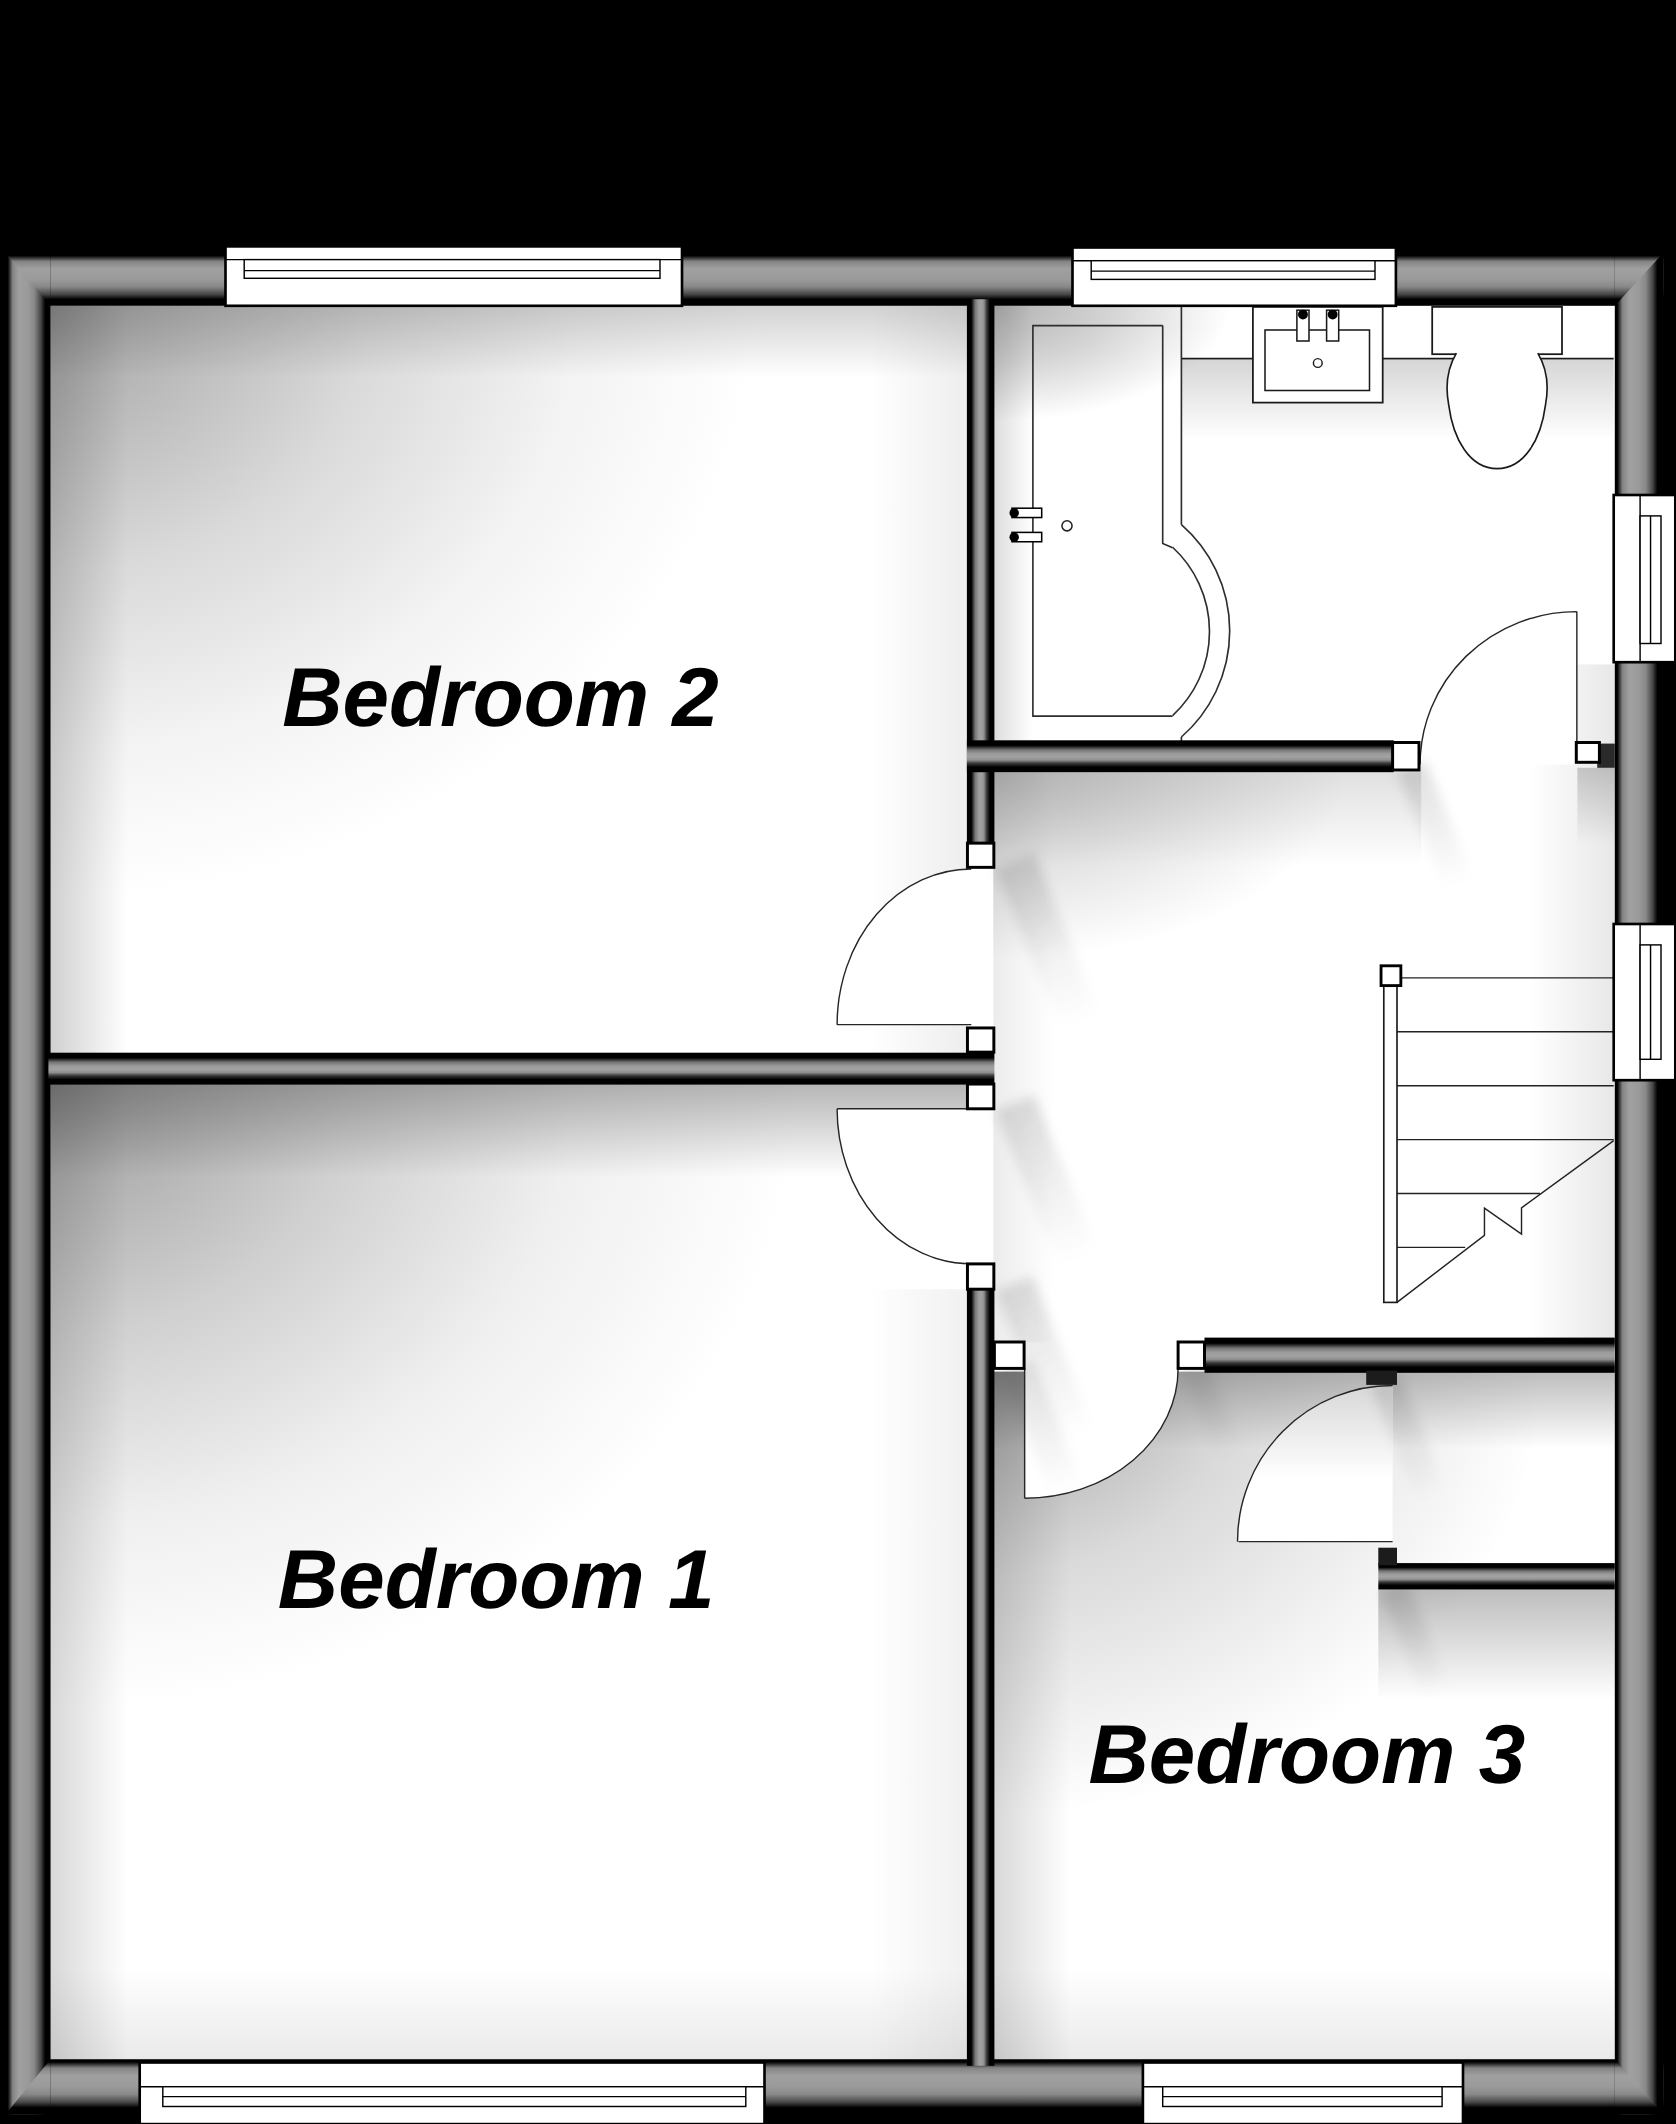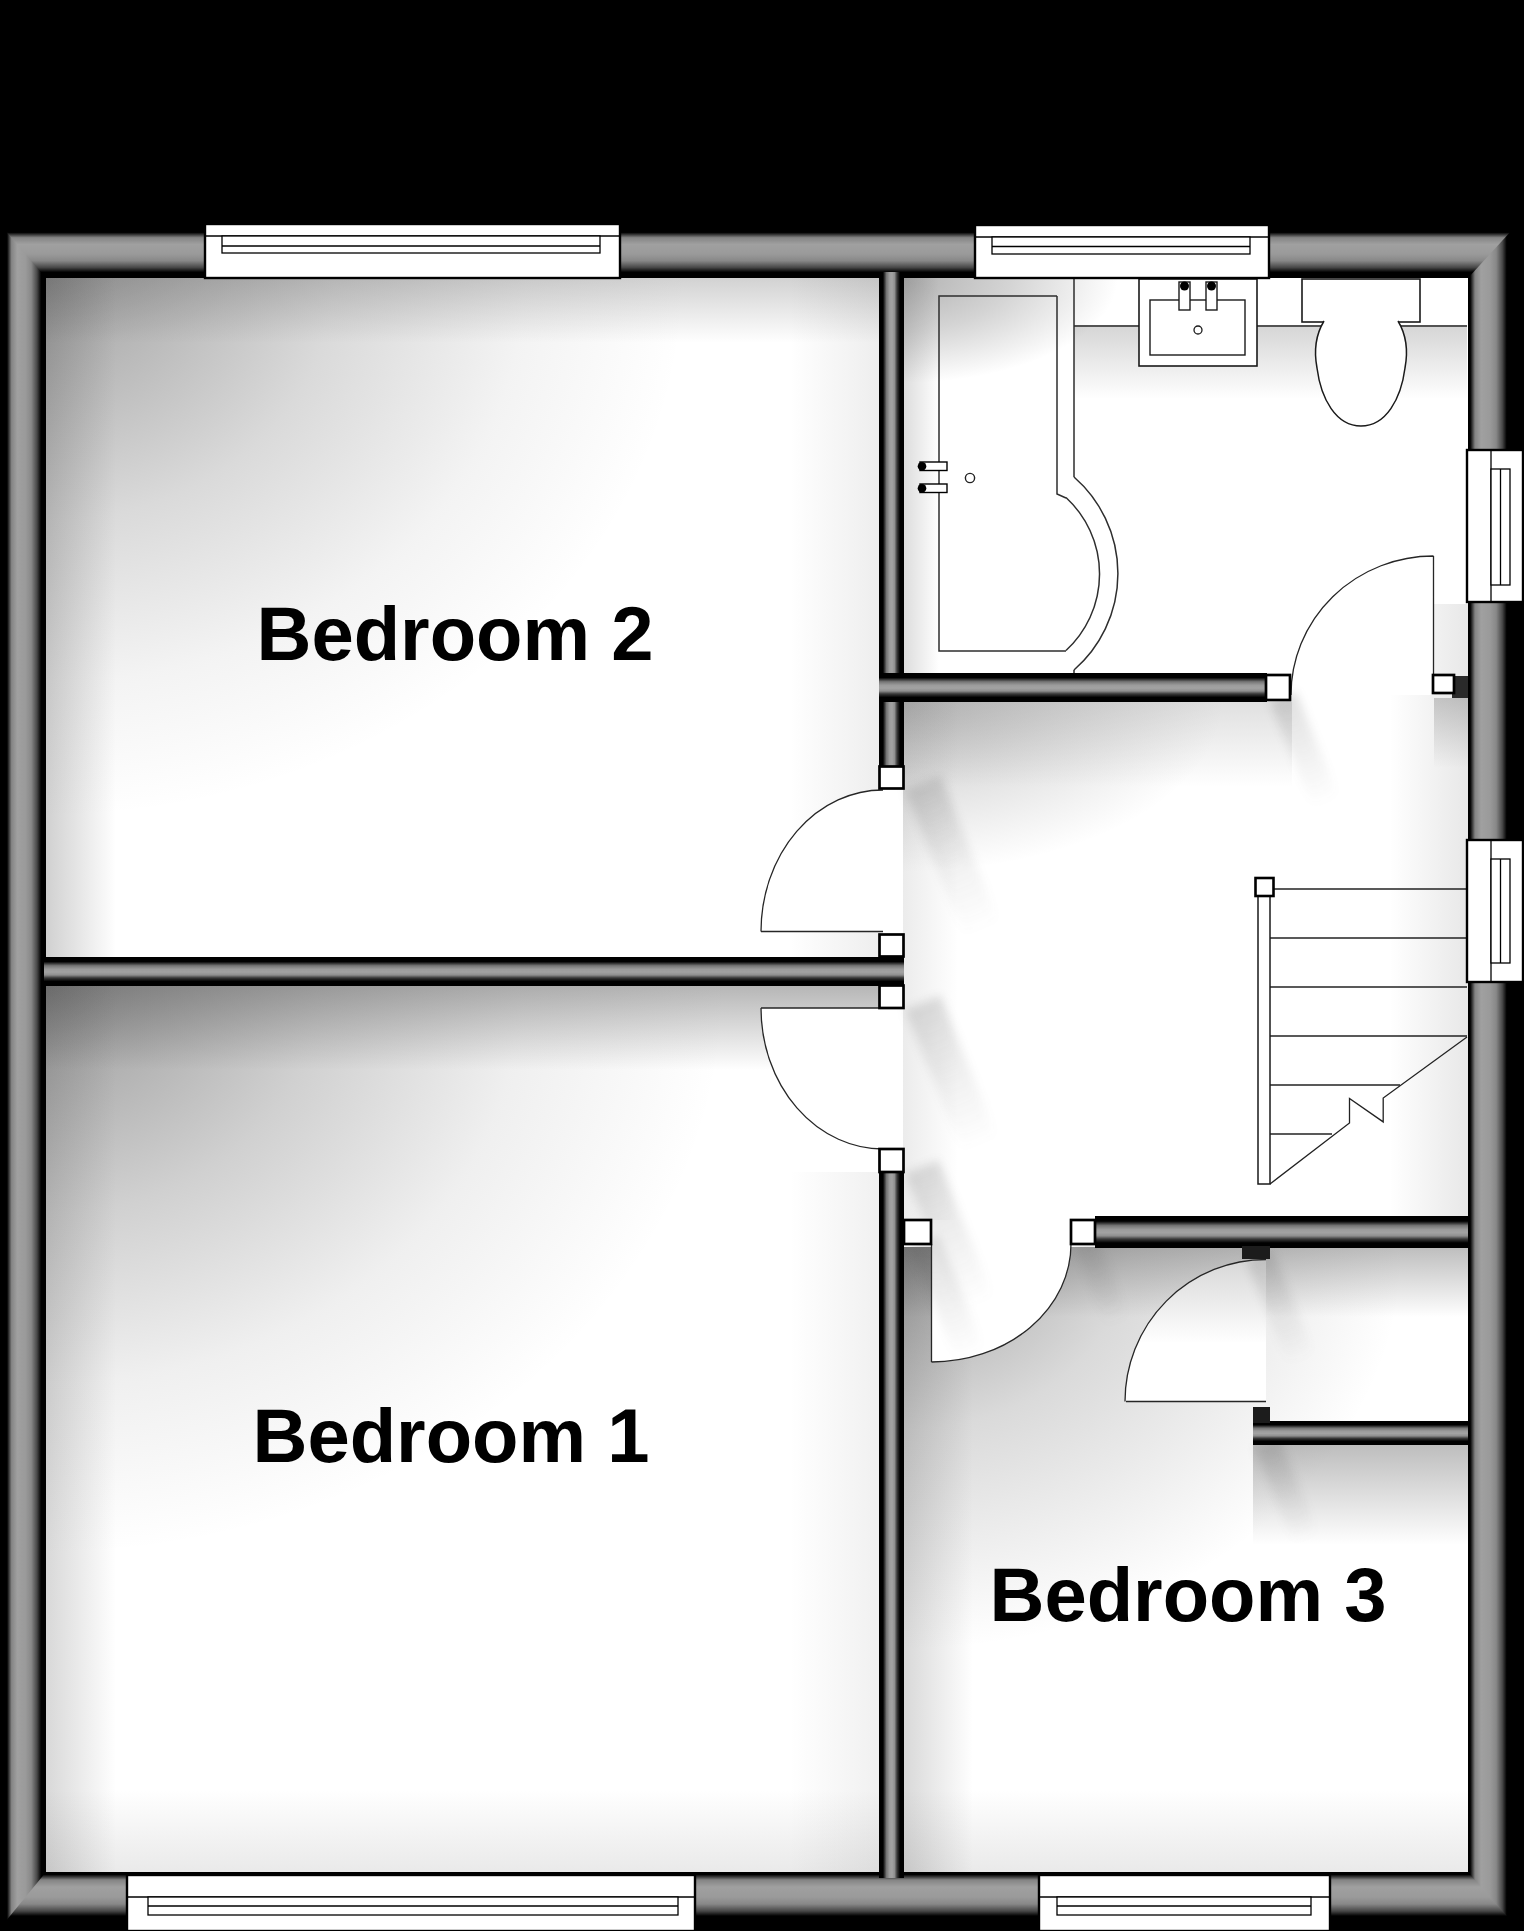--- a/index.html
+++ b/index.html
@@ -1,16 +1,16 @@
 <!DOCTYPE html>
 <html><head>
 <meta charset="utf-8">
 <style>
   html,body{margin:0;padding:0;background:#000;}
-  #canvas{position:relative;width:1524px;height:1931px;background:#000;overflow:hidden;}
+  #canvas{position:relative;width:1524px;height:1931px;background:#000;overflow:hidden;font-style:italic;}
   svg{display:block}
   text{font-family:"Liberation Sans", sans-serif;font-weight:bold;fill:#000;}
 </style>
 </head>
 <body>
 <div id="canvas">
 <svg width="1524" height="1931" viewBox="0 0 1524 1931">
 <defs>
   <linearGradient id="wallH" x1="0" y1="0" x2="0" y2="1">
     <stop offset="0" stop-color="#000"></stop>

